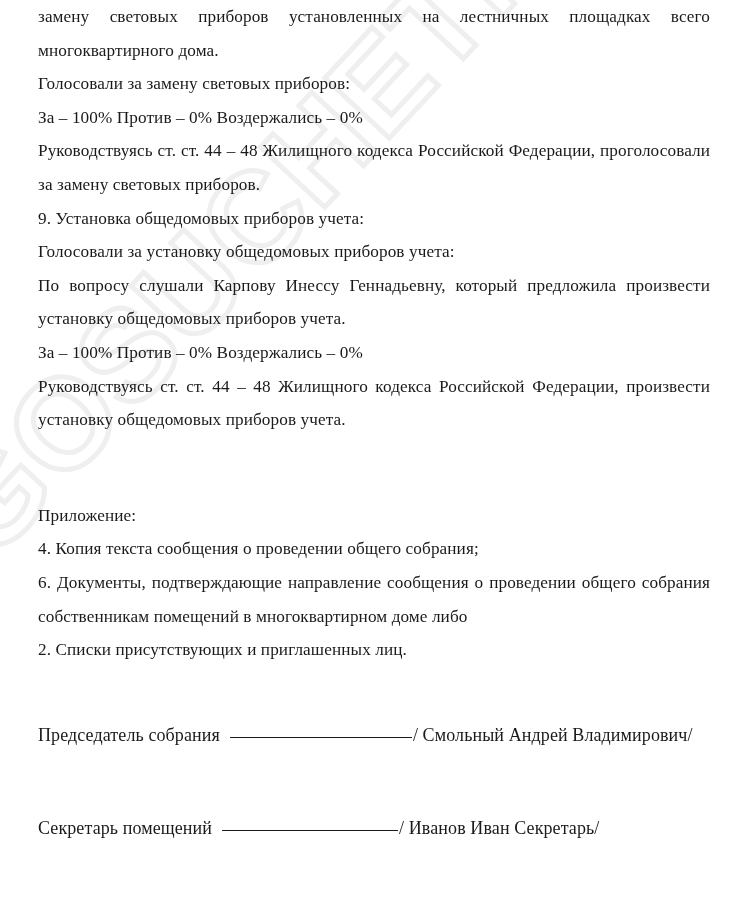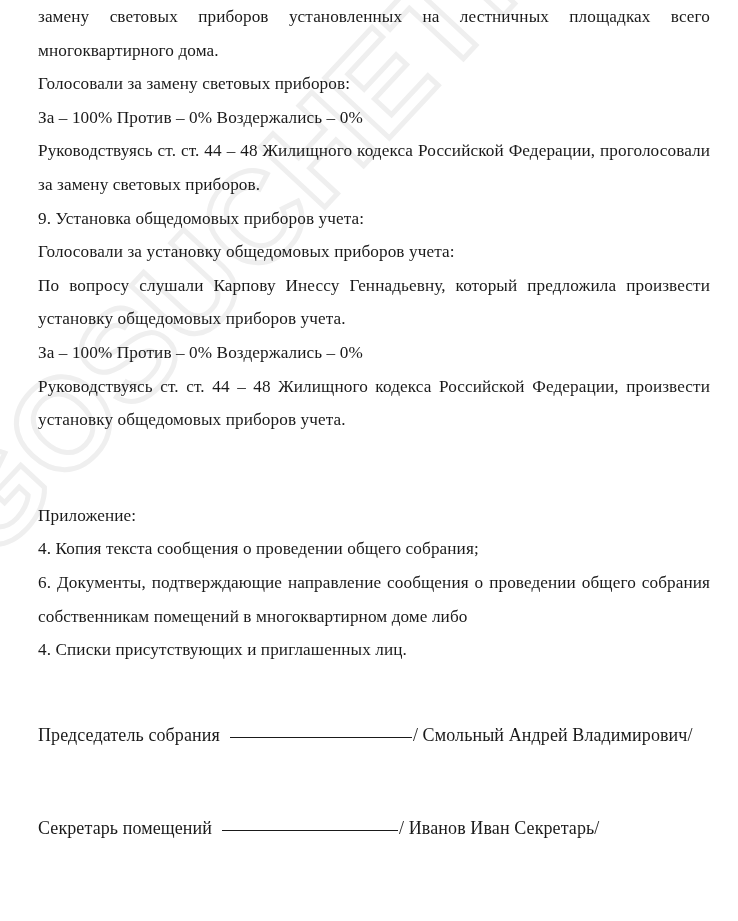--- a/index.html
+++ b/index.html
@@ -120,21 +120,21 @@
 
     <div class="spacer-lg"></div>
 
     <p class="para left">Приложение:</p>
 
 
     <p class="para left">4. Копия текста сообщения о проведении общего собрания;</p>
 
     <p class="para">6. Документы, подтверждающие направление сообщения о проведении общего собрания собственникам помещений в многоквартирном доме либо</p>
 
-    <p class="para left">4. Списки присутствующих и приглашенных лиц.</p>
+    <p class="para left">2. Списки присутствующих и приглашенных лиц.</p>
 
     <div class="spacer-sig"></div>
 
     <div class="sig-row"><span>Председатель собрания</span><span class="sig-rule"></span><span>/ Смольный Андрей Владимирович/</span></div>
 
     <div class="spacer-sig"></div>
     <div class="spacer-sm"></div>
 
     <div class="sig-row"><span>Секретарь помещений</span><span class="sig-rule short"></span><span>/ Иванов Иван Секретарь/</span></div>
 

